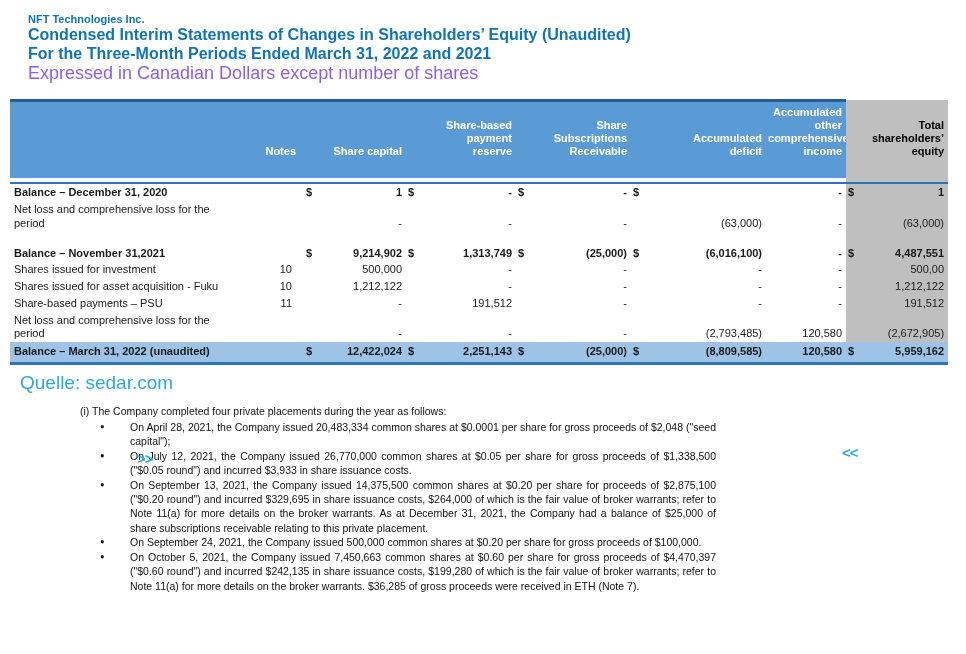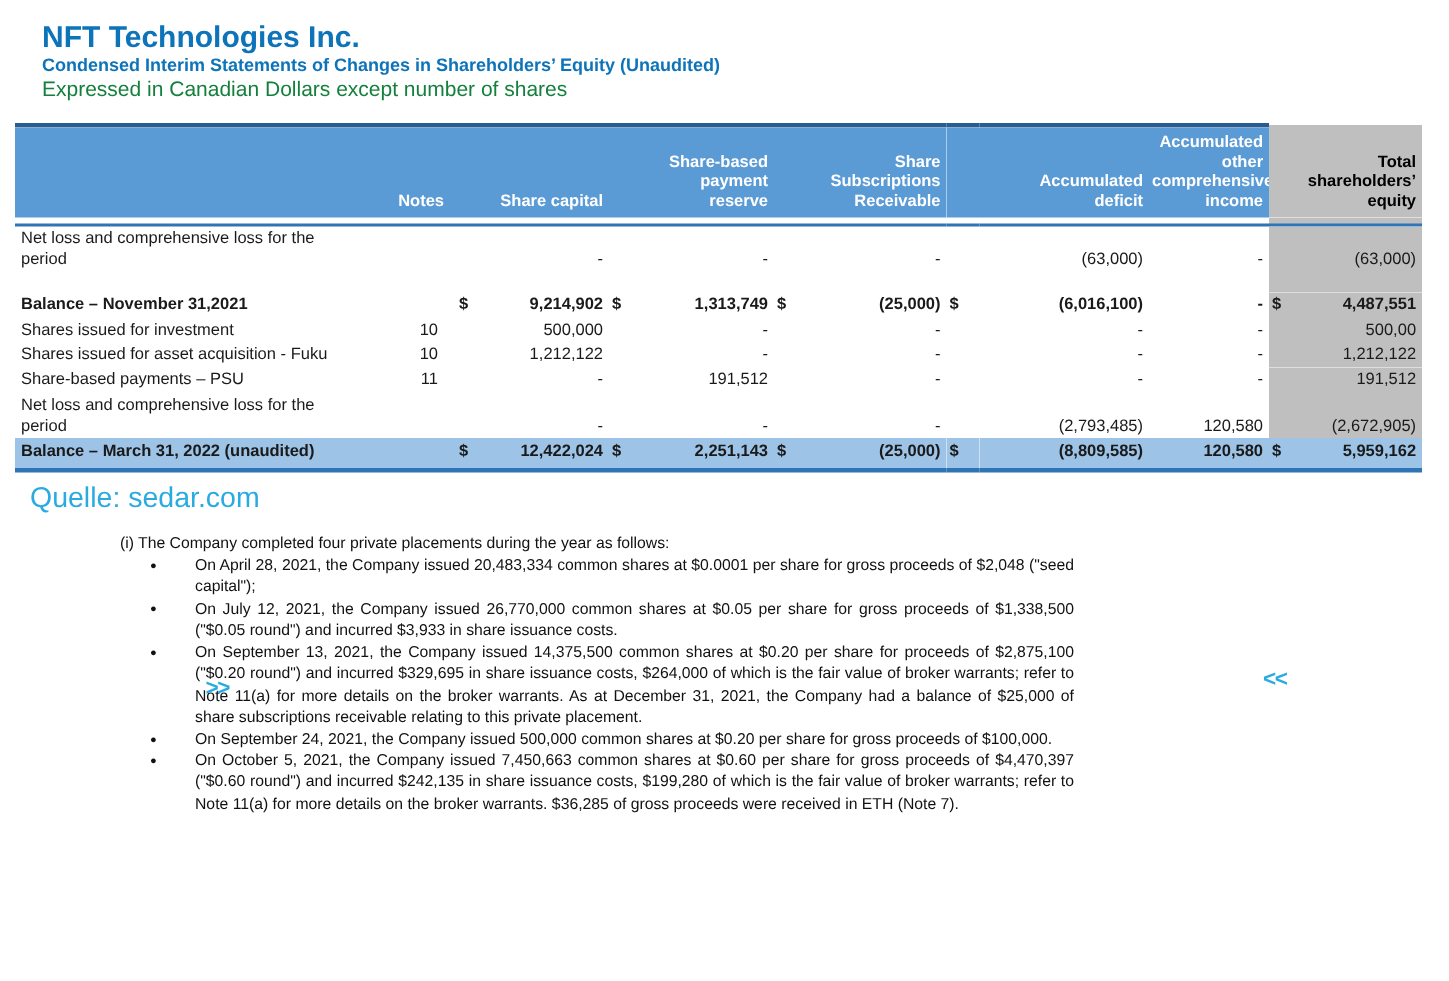--- a/index.html
+++ b/index.html
@@ -2,30 +2,30 @@
 <html><head>
 <meta charset="utf-8">
 <style>
   html,body { margin:0; padding:0; background:#ffffff; }
   .page {
     position:relative; width:966px; height:654px; background:#fff;
     overflow:hidden; font-family:"Liberation Sans", sans-serif; color:#1a1a1a;
   }
   
   .titles { margin:13px 0 0 28px; }
-  .doc-title   { font-size:20px;   font-weight:bold; color:#0e74ba; line-height:1.2; }
-  .doc-sub     { font-size:12px; font-weight:bold; color:#0e74ba; line-height:1.15; }
-  .doc-sub-lit { font-size:14px; font-weight:normal; color:#15803d; line-height:1.2; }
+  .doc-title   { font-size:11px;   font-weight:bold; color:#0e74ba; line-height:1.2; }
+  .doc-sub     { font-size:16px; font-weight:bold; color:#0e74ba; line-height:1.15; }
+  .doc-sub-lit { font-size:18px; font-weight:normal; color:#8b5cf6; line-height:1.2; }
 
   
   table.equity { border-collapse:collapse; table-layout:fixed; width:938px; margin:14px 0 0 10px; }
   .equity th, .equity td { overflow:hidden; }
   .th {
     background:#5b9bd5; color:#ffffff; font-weight:bold; font-size:11px;
-    text-align:right; vertical-align:bottom; padding:4px 4px 4px 2px;
+    text-align:right; vertical-align:bottom; padding:4px 4px 20px 2px;
     white-space:pre-line; line-height:1.2; border-top:3px solid #255d94;
   }
   .th-empty { background:#5b9bd5; border-top:3px solid #255d94; }
   .th-notes { padding-right:8px; }
   .th-total { background:#bfbfbf; color:#000000; border-top:none;margin-top:19px; }
 
   .equity td { font-size:11px; vertical-align:bottom; padding:2px 4px 1px; line-height:1.25; }
   td.c-label { text-align:left; padding-left:4px; }
   td.c-notes { text-align:right; padding-right:12px; }
   td.c-d     { text-align:left;  padding-left:2px; padding-right:0; }
@@ -52,20 +52,21 @@
   .marker-right { left:842px; top:444px; }
 </style>
 </head>
 <body>
 
 <div class="page">
 
   <div class="titles">
     <div class="doc-title">NFT Technologies Inc.</div>
     <div class="doc-sub">Condensed Interim Statements of Changes in Shareholders’ Equity (Unaudited)</div>
+    <div class="doc-sub">For the Three-Month Periods Ended March 31, 2022 and 2021</div>
     <div class="doc-sub-lit">Expressed in Canadian Dollars except number of shares</div>
   </div>
 
   <table class="equity">
     <colgroup>
       <col style="width:232px">
         <col style="width:62px">
       <col style="width:14px">
         <col style="width:88px">
       <col style="width:20px">
@@ -109,20 +110,35 @@
           <td></td>
           <td></td>
           <td></td>
           <td></td>
           <td></td>
           <td></td>
           <td></td>
           <td class="grey"></td>
           <td class="grey"></td>
         </tr>
+        <tr class="bold">
+          <td class="c-label">Balance – December 31, 2020</td>
+          <td class="c-notes"></td>
+          <td class="c-d">$</td>
+          <td class="c-val">1</td>
+          <td class="c-d">$</td>
+          <td class="c-val">-</td>
+          <td class="c-d">$</td>
+          <td class="c-val">-</td>
+          <td class="c-d">$</td>
+          <td class="c-val"></td>
+          <td class="c-val">-</td>
+          <td class="c-d grey">$</td>
+          <td class="c-val grey">1</td>
+        </tr>
         <tr class="">
           <td class="c-label">Net loss and comprehensive loss for the period</td>
           <td class="c-notes"></td>
           <td class="c-d"></td>
           <td class="c-val">-</td>
           <td class="c-d"></td>
           <td class="c-val">-</td>
           <td class="c-d"></td>
           <td class="c-val">-</td>
           <td class="c-d"></td>

